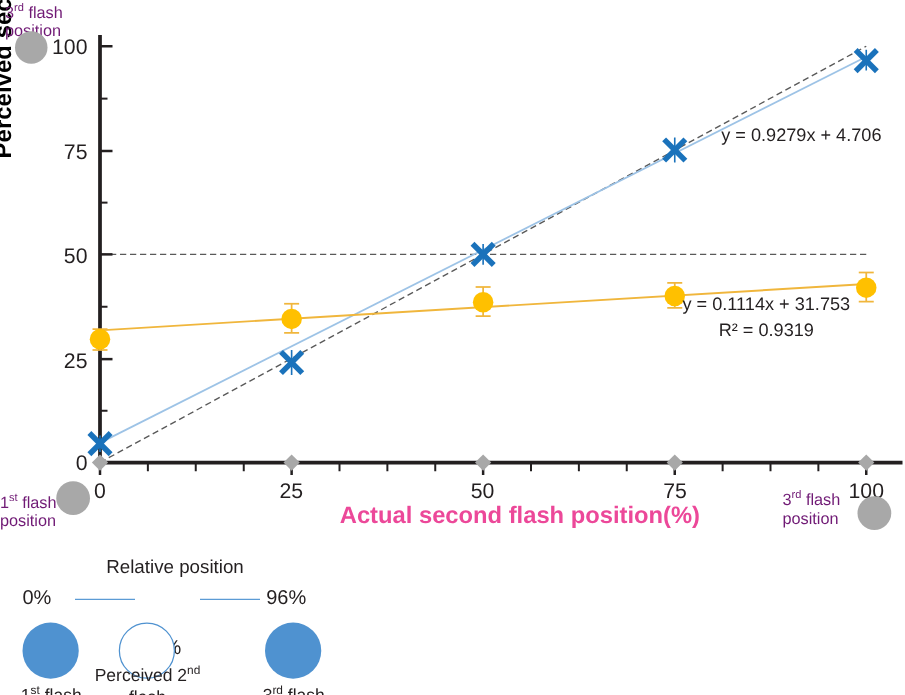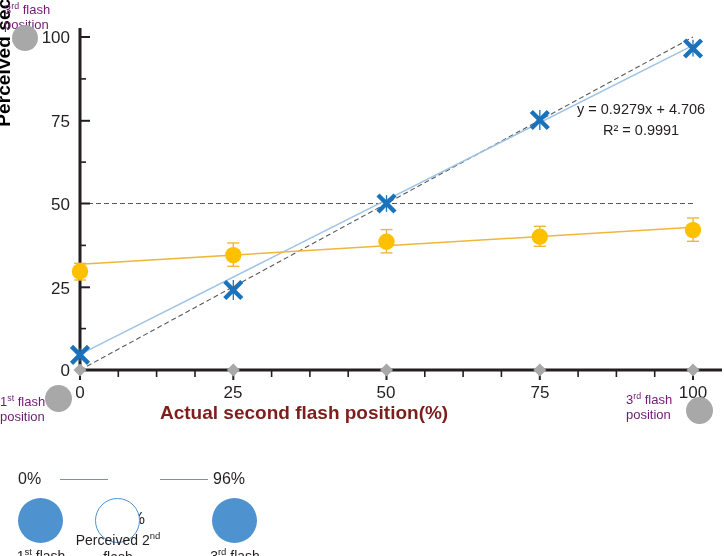--- a/index.html
+++ b/index.html
@@ -22,22 +22,22 @@
   }
 
   
   .ylabel{
     position:absolute;left:-7px;top:140px;width:320px;
     transform:rotate(-90deg);transform-origin:left top;
     font-size:19px;font-weight:bold;color:#000;letter-spacing:.1px;
     text-align:center;
   }
   .xlabel{
-    position:absolute;left:160px;top:402px;width:400px;text-align:left;
-    font-size:19px;font-weight:bold;color:#7f1d1d;
+    position:absolute;left:160px;top:402px;width:400px;text-align:right;
+    font-size:19px;font-weight:bold;color:#ec4899;
   }
 
   
   .corner{position:absolute;font-size:13px;line-height:15px;color:#701a75;}
   .corner.tl{left:4px;top:2px;}
   .corner.bl{left:0px;top:394px;}
   .corner.br{left:626px;top:392px;text-align:left;}
   .gdot{
     position:absolute;border-radius:50%;background:#a8a8a8;
   }
@@ -203,21 +203,24 @@
   <div class="xtick" style="left:203px;top:384px;">25</div>
   <div class="xtick" style="left:356px;top:384px;">50</div>
   <div class="xtick" style="left:510px;top:384px;">75</div>
   <div class="xtick" style="left:663px;top:384px;">100</div>
 
   <div class="ylabel">Perceived second flash position (%)</div>
   <div class="xlabel">Actual second flash position(%)</div>
 
   <div class="eq blue">
     <span>y = 0.9279x + 4.706</span>
-    <span class="l2">R² = 0.9991</span>
+  </div>
+  <div class="eq yellow">
+    <span>y = 0.1114x + 31.753</span>
+    <span class="l2">R² = 0.9319</span>
   </div>
 
   <div class="corner tl">
     <div><span>3</span><sup>rd</sup><span> flash</span></div>
     <div>position</div>
   </div>
   <div class="gdot tl"></div>
 
   <div class="corner bl">
     <div><span>1</span><sup>st</sup><span> flash</span></div>
@@ -225,20 +228,21 @@
   </div>
   <div class="gdot bl"></div>
 
   <div class="corner br">
     <div><span>3</span><sup>rd</sup><span> flash</span></div>
     <div>position</div>
   </div>
   <div class="gdot br"></div>
 
   <div class="legend">
+    <div class="ltitle">Relative position</div>
 
     <div class="lpct p0">0%</div>
     <div class="lpct p50">50%</div>
     <div class="lpct p100">96%</div>
 
     <div class="lline a"></div>
     <div class="lline b"></div>
 
     <div class="circ first"></div>
     <div class="circ perc"></div>

